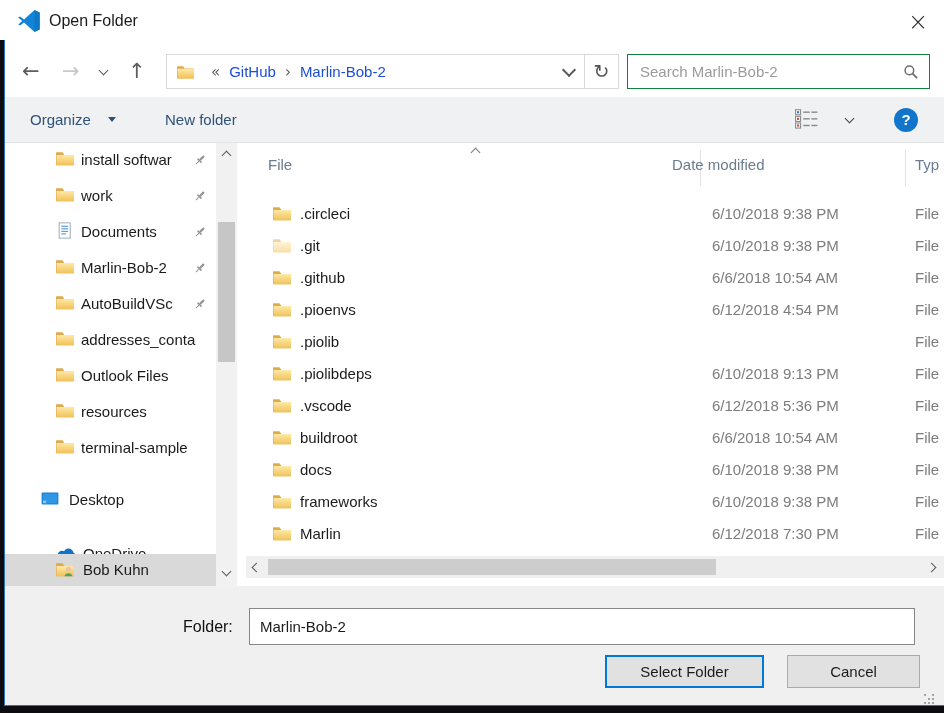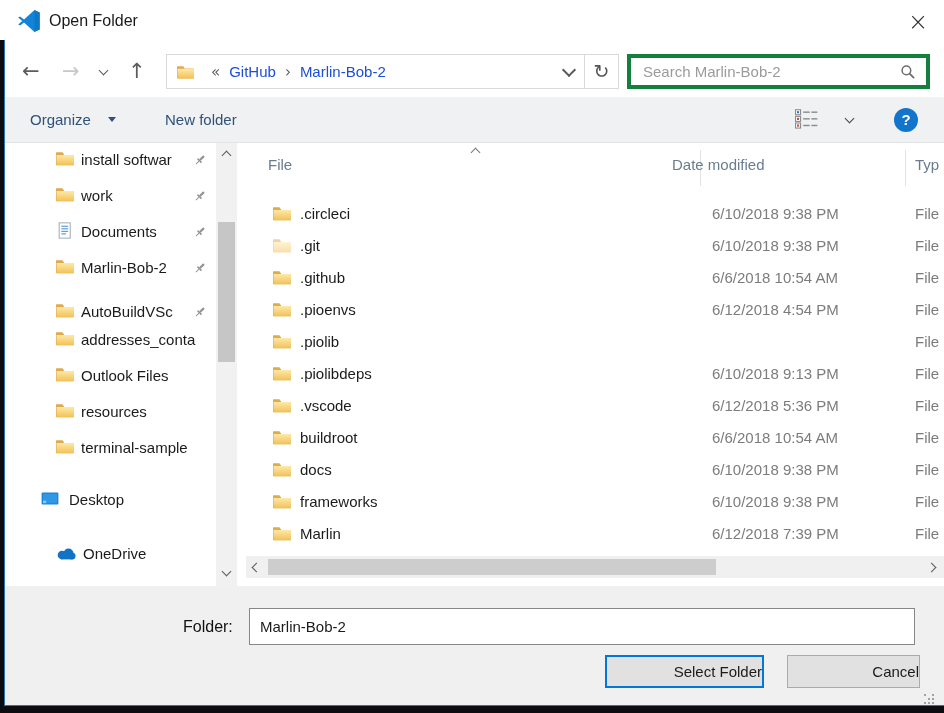--- a/index.html
+++ b/index.html
@@ -30,21 +30,21 @@
   .chev.right{transform:rotate(-45deg);}
   .chev.sm{width:6px;height:6px;border-width:1.8px;}
   .addressbar{left:166px;top:54px;width:419px;height:35px;background:#fff;border:1px solid #d9d9d9;
               display:flex;align-items:center;box-sizing:border-box;padding:0 10px;font-size:15px;}
   .addressbar .sep{color:#5a5a5a;margin:0 9px;font-size:15px;}
   .addressbar .crumb{color:#1d4ed8;}
   .addr-chev{position:relative;margin-left:auto;width:8px;height:8px;border-right:2px solid #5a5a5a;
              border-bottom:2px solid #5a5a5a;transform:rotate(45deg);margin-top:-4px;}
   .refresh-btn{left:584px;top:54px;width:35px;height:35px;background:#fff;border:1px solid #d9d9d9;
                box-sizing:border-box;text-align:center;line-height:32px;font-size:19px;color:#555;}
-  .searchbox{left:627px;top:54px;width:303px;height:35px;background:#fff;border:4px solid #15803d;
+  .searchbox{left:627px;top:54px;width:303px;height:35px;background:#fff;border:1px solid #15803d;
              box-sizing:border-box;display:flex;align-items:center;padding:0 10px;gap:13px;}
   .searchbox input{flex:1;border:none;outline:none;font-size:15px;color:#1b1b1b;background:transparent;
                    font-family:"Liberation Sans",sans-serif;}
   .searchbox input::placeholder{color:#9b9b9b;opacity:1;}
 
   
   .toolbar{left:5px;top:97px;right:0;height:46px;background:#eff1f2;border-bottom:1px solid #e2e4e6;box-sizing:border-box;}
   .tool-label{top:97px;height:46px;line-height:46px;font-size:15px;color:#2f517a;}
   .organize-caret{left:108px;top:117px;width:0;height:0;border-left:4px solid transparent;
                   border-right:4px solid transparent;border-top:5px solid #2f517a;}
@@ -77,21 +77,21 @@
   .hscroll-track{left:246px;top:556px;width:698px;height:22px;background:#f0f0f0;}
   .hscroll-thumb{left:268px;top:559px;width:448px;height:16px;background:#cdcdcd;}
 
   
   .footer{left:5px;top:586px;right:0;bottom:8px;background:#f0f0f0;}
   .folder-label{left:183px;top:608px;height:37px;line-height:37px;font-size:16px;color:#111;}
   .folder-input{left:249px;top:608px;width:666px;height:37px;border:1px solid #878787;background:#fff;
                 box-sizing:border-box;padding:0 10px;font-size:15px;color:#1b1b1b;outline:none;
                 font-family:"Liberation Sans",sans-serif;}
   .btn{position:absolute;top:655px;height:33px;background:#e1e1e1;font-size:15px;color:#1b1b1b;
-       text-align:right;box-sizing:border-box;}
+       text-align:center;box-sizing:border-box;}
   .btn-select{left:605px;width:159px;border:2px solid #0078d7;line-height:29px;}
   .btn-cancel{left:787px;width:133px;border:1px solid #ababab;line-height:31px;}
   .grip{left:924px;top:694px;width:2px;height:2px;background:#a3a3a3;
         box-shadow:8px 0 0 0 #a3a3a3, 4px 4px 0 0 #a3a3a3, 8px 4px 0 0 #a3a3a3, 8px 8px 0 0 #a3a3a3, 0 8px 0 0 #a3a3a3, 4px 8px 0 0 #a3a3a3;}
 </style>
 </head>
 <body>
 
 <svg width="0" height="0" style="position:absolute">
   <defs>
@@ -237,21 +237,21 @@
   </div>
   <div class="abs sitem" style="top:250px">
     <svg class="sicon" width="18" height="15">
         <use href="#i-folder"></use>
       </svg>
     <span class="slabel">Marlin-Bob-2</span>
     <svg class="pin" width="14" height="14">
         <use href="#i-pin"></use>
       </svg>
   </div>
-  <div class="abs sitem" style="top:294px">
+  <div class="abs sitem" style="top:286px">
     <svg class="sicon" width="18" height="15">
         <use href="#i-folder"></use>
       </svg>
     <span class="slabel">AutoBuildVSc</span>
     <svg class="pin" width="14" height="14">
         <use href="#i-pin"></use>
       </svg>
   </div>
   <div class="abs sitem" style="top:322px">
     <svg class="sicon" width="18" height="15">
@@ -281,20 +281,26 @@
     <svg class="sicon" width="18" height="14" style="top:10px">
         <use href="#i-desktop"></use>
       </svg>
     <span class="slabel">Desktop</span>
   </div>
   <div class="abs sitem s-child" style="top:536px">
     <svg class="sicon" width="20" height="13" style="top:11px">
         <use href="#i-onedrive"></use>
       </svg>
     <span class="slabel">OneDrive</span>
+  </div>
+  <div class="abs sitem s-child selected" style="top:554px">
+    <svg class="sicon" width="18" height="15" style="top:8px">
+        <use href="#i-user-folder"></use>
+      </svg>
+    <span class="slabel" style="line-height:32px">Bob Kuhn</span>
   </div>
 
   <div class="abs sscroll-track"></div>
   <div class="abs chev up sm" style="left:223px;top:152px"></div>
   <div class="abs sscroll-thumb"></div>
   <div class="abs chev down sm" style="left:223px;top:568px"></div>
 
   <div class="abs chev up sm" style="left:472px;top:149px;border-color:#777"></div>
   <div class="abs colhead" style="left:268px">File</div>
   <div class="abs colsep" style="left:700px"></div>
@@ -379,21 +385,21 @@
       </svg>
     <span class="fname">frameworks</span>
     <span class="fdate">6/10/2018 9:38 PM</span>
     <span class="ftype">File</span>
   </div>
   <div class="abs frow" style="top:518px">
     <svg class="ficon" width="18" height="15">
         <use href="#i-folder"></use>
       </svg>
     <span class="fname">Marlin</span>
-    <span class="fdate">6/12/2018 7:39 PM</span>
+    <span class="fdate">6/12/2018 7:30 PM</span>
     <span class="ftype">File</span>
   </div>
 
   <div class="abs hscroll-track"></div>
   <div class="abs chev left sm" style="left:253px;top:564px"></div>
   <div class="abs hscroll-thumb"></div>
   <div class="abs chev right sm" style="left:928px;top:564px"></div>
 
   <div class="abs footer"></div>
   <div class="abs folder-label">Folder:</div>

